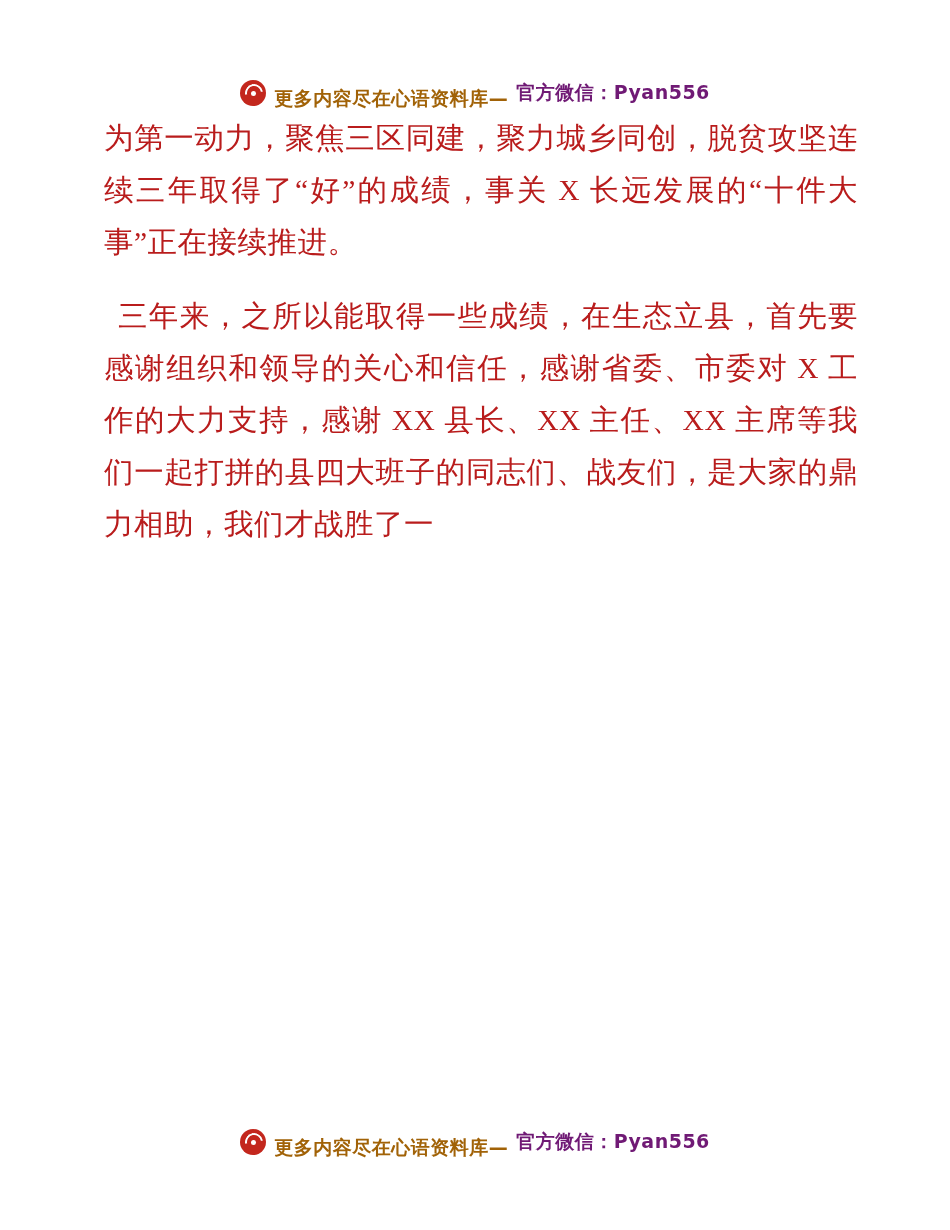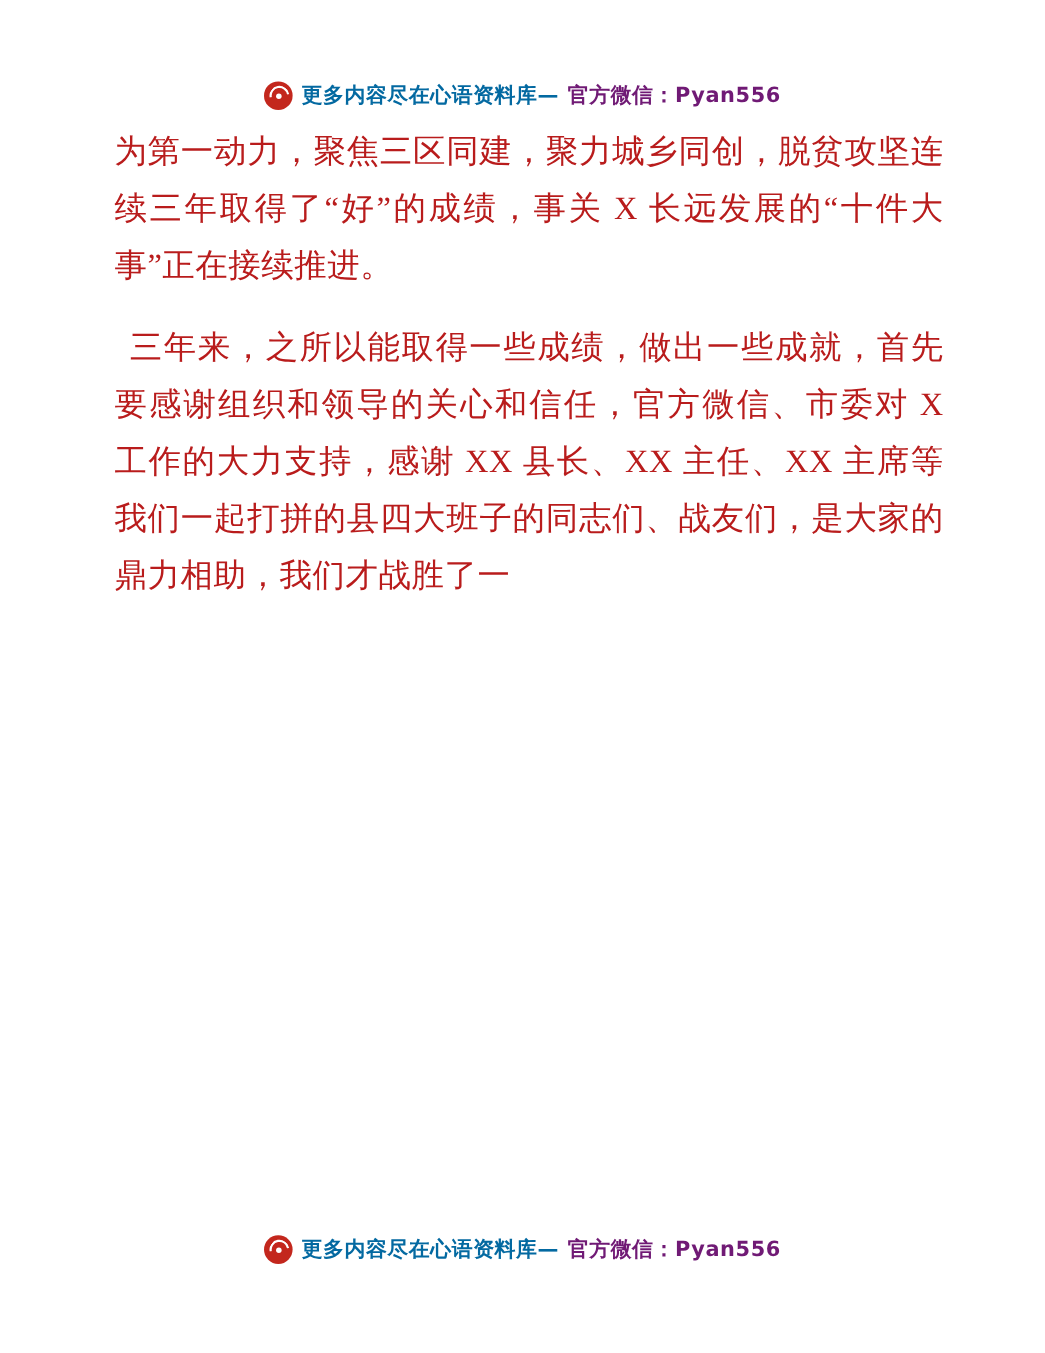--- a/index.html
+++ b/index.html
@@ -64,21 +64,21 @@
   .wm-logo::after {
     content: "";
     position: absolute;
     left: 11px;
     top: 11px;
     width: 5px;
     height: 5px;
     background: #ffffff;
     border-radius: 50%;
   }
-  .wm-text-dark { color: #0369a1; }
+  .wm-text-dark { color: #a16207; margin-top: 12px; }
   .wm-text-light { color: #701a75; }
 
   
   .content {
     position: absolute;
     left: 92px;
     top: 112px;
     width: 766px;
   }
   p.para {
@@ -101,21 +101,21 @@
 <div class="page">
 
   <div class="watermark top">
     <span class="wm-logo"></span>
     <span class="wm-text-dark">更多内容尽在心语资料库—</span>
     <span class="wm-text-light">官方微信：Pyan556</span>
   </div>
 
   <div class="content">
     <p class="para">为第一动力，聚焦三区同建，聚力城乡同创，脱贫攻坚连续三年取得了“好”的成绩，事关 X 长远发展的“十件大事”正在接续推进。</p>
-    <p class="para indent">三年来，之所以能取得一些成绩，做出一些成就，首先要感谢组织和领导的关心和信任，官方微信、市委对 X 工作的大力支持，感谢 XX 县长、XX 主任、XX 主席等我们一起打拼的县四大班子的同志们、战友们，是大家的鼎力相助，我们才战胜了一</p>
+    <p class="para indent">三年来，之所以能取得一些成绩，在生态立县，首先要感谢组织和领导的关心和信任，感谢省委、市委对 X 工作的大力支持，感谢 XX 县长、XX 主任、XX 主席等我们一起打拼的县四大班子的同志们、战友们，是大家的鼎力相助，我们才战胜了一</p>
   </div>
 
   <div class="watermark bottom">
     <span class="wm-logo"></span>
     <span class="wm-text-dark">更多内容尽在心语资料库—</span>
     <span class="wm-text-light">官方微信：Pyan556</span>
   </div>
 
 </div>
 

